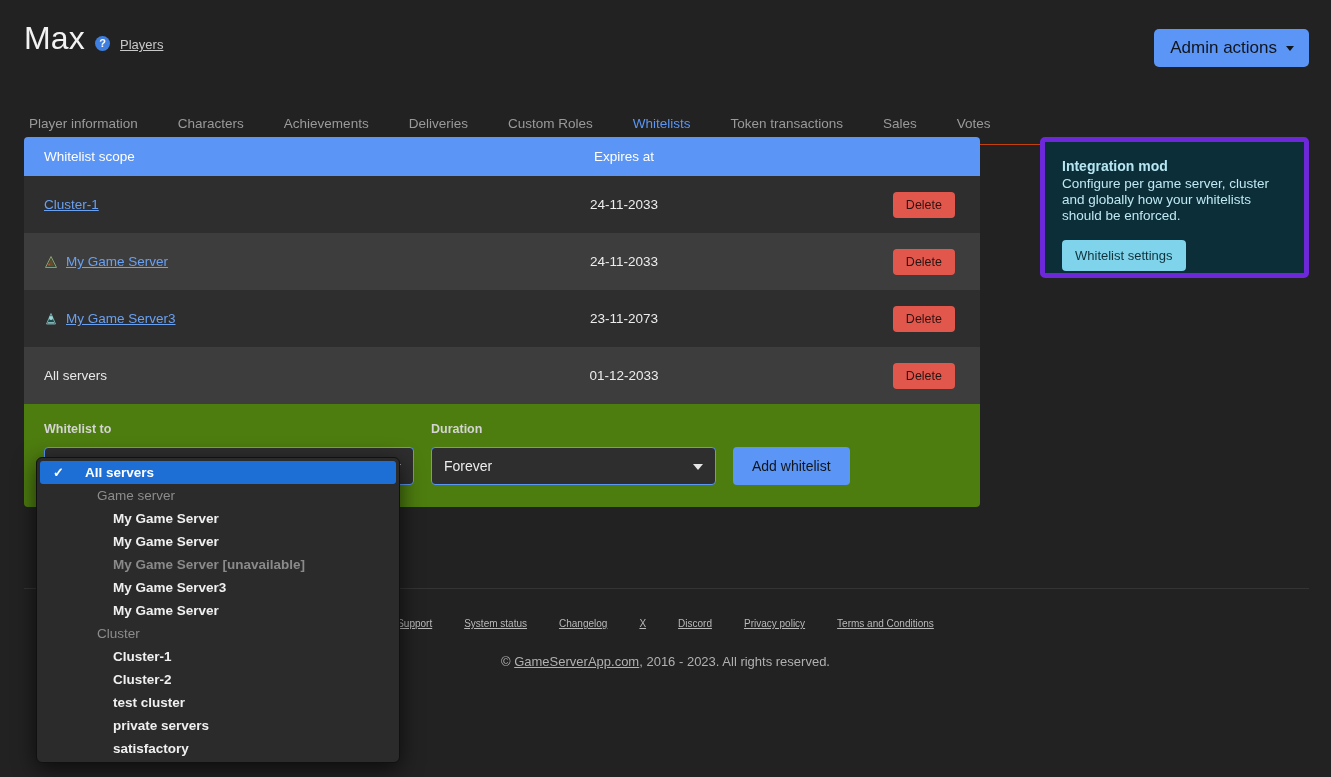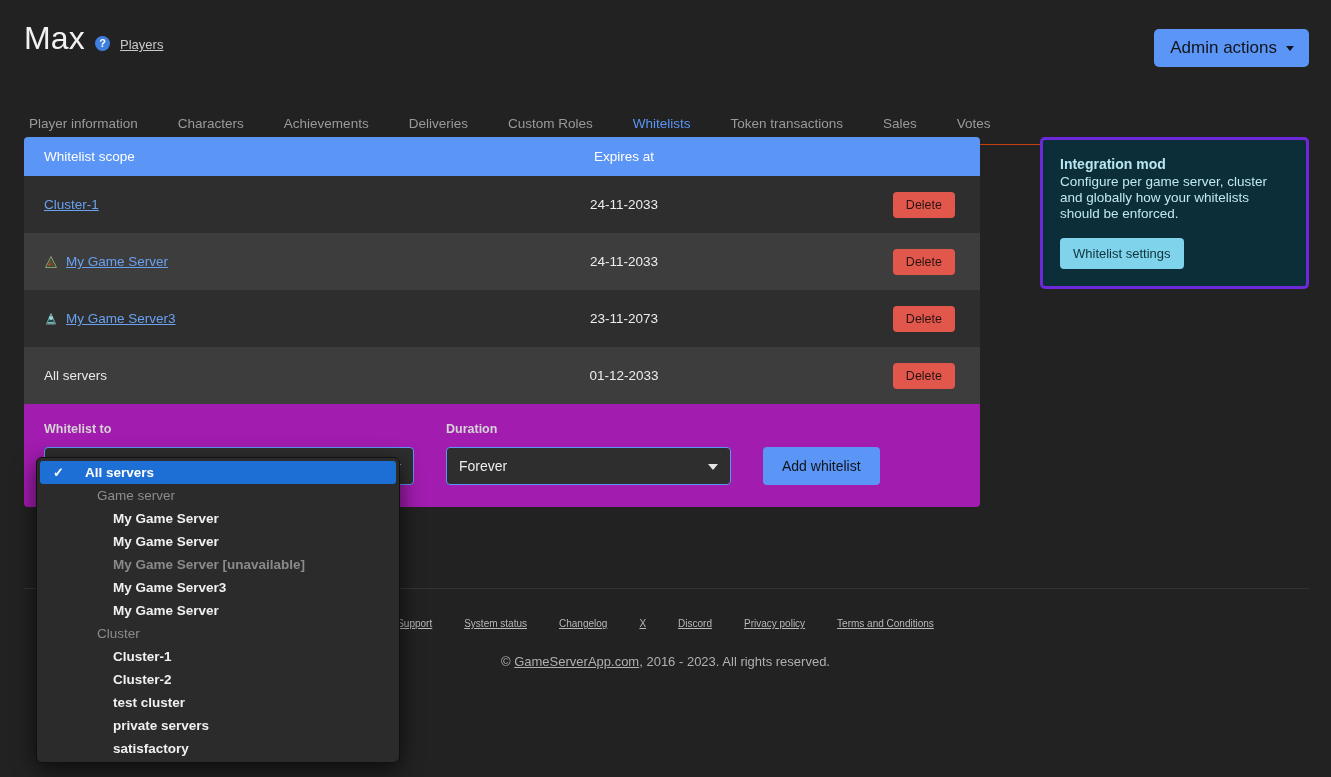--- a/index.html
+++ b/index.html
@@ -73,22 +73,22 @@
   .gicon { width: 14px; height: 14px; display: inline-block; flex: 0 0 auto; }
   .exp-val { font-size: 13.5px; color: #ededed; }
   .del-btn {
     background: #e2574c; color: #2a1412; border: none; border-radius: 4px;
     font-size: 12.5px; font-family: inherit; padding: 6px 13px; cursor: pointer;
   }
   .act-cell { display: flex; justify-content: flex-end; padding-right: 25px; }
 
   
   .form-strip {
-    background: #a21caf; padding: 18px 20px 22px 20px;
-    display: flex; align-items: flex-end; gap: 32px;
+    background: #4d7c0f; padding: 18px 20px 22px 20px;
+    display: flex; align-items: flex-end; gap: 17px;
   }
   .field-label { font-size: 12.5px; color: #d4d4d4; font-weight: 700; margin-bottom: 11px; }
   .sel {
     background: #2e2e2e; border: 1px solid #5b95f5; border-radius: 4px;
     height: 38px; color: #ededed; font-size: 14px;
     display: flex; align-items: center; padding: 0 12px;
     position: relative; cursor: pointer; font-family: inherit;
   }
   .sel-scope { width: 370px; }
   .sel-dur   { width: 285px; }
@@ -121,22 +121,22 @@
   .dd-opt.selected .tick { position: absolute; left: 13px; font-size: 13px; }
   .dd-opt.disabled { color: #8a8a8a; font-weight: 700; }
   .dd-group {
     height: 23px; display: flex; align-items: center; font-size: 13.5px;
     color: #8c8c8c; padding-left: 60px; font-weight: 400;
   }
 
   
   .info-card {
     position: absolute; left: 1040px; top: 137px; width: 269px;
-    background: #0b2e39; border: 3px solid #6d28d9; border-radius: 5px;
-    padding: 16px 17px 17px 17px;
+    background: #0b2e39; border: 5px solid #6d28d9; border-radius: 5px;
+    padding: 16px 17px 2px 17px;
   }
   .info-title { font-size: 14px; font-weight: 700; color: #b7e6f2; margin-bottom: 2px; }
   .info-body { font-size: 13.5px; line-height: 16px; color: #bfe8f3; }
   .info-btn {
     margin-top: 16px; background: #7fd3ea; color: #10323c; border: none;
     border-radius: 4px; padding: 8px 13px; font-size: 13px;
     font-family: inherit; cursor: pointer;
   }
 
   

